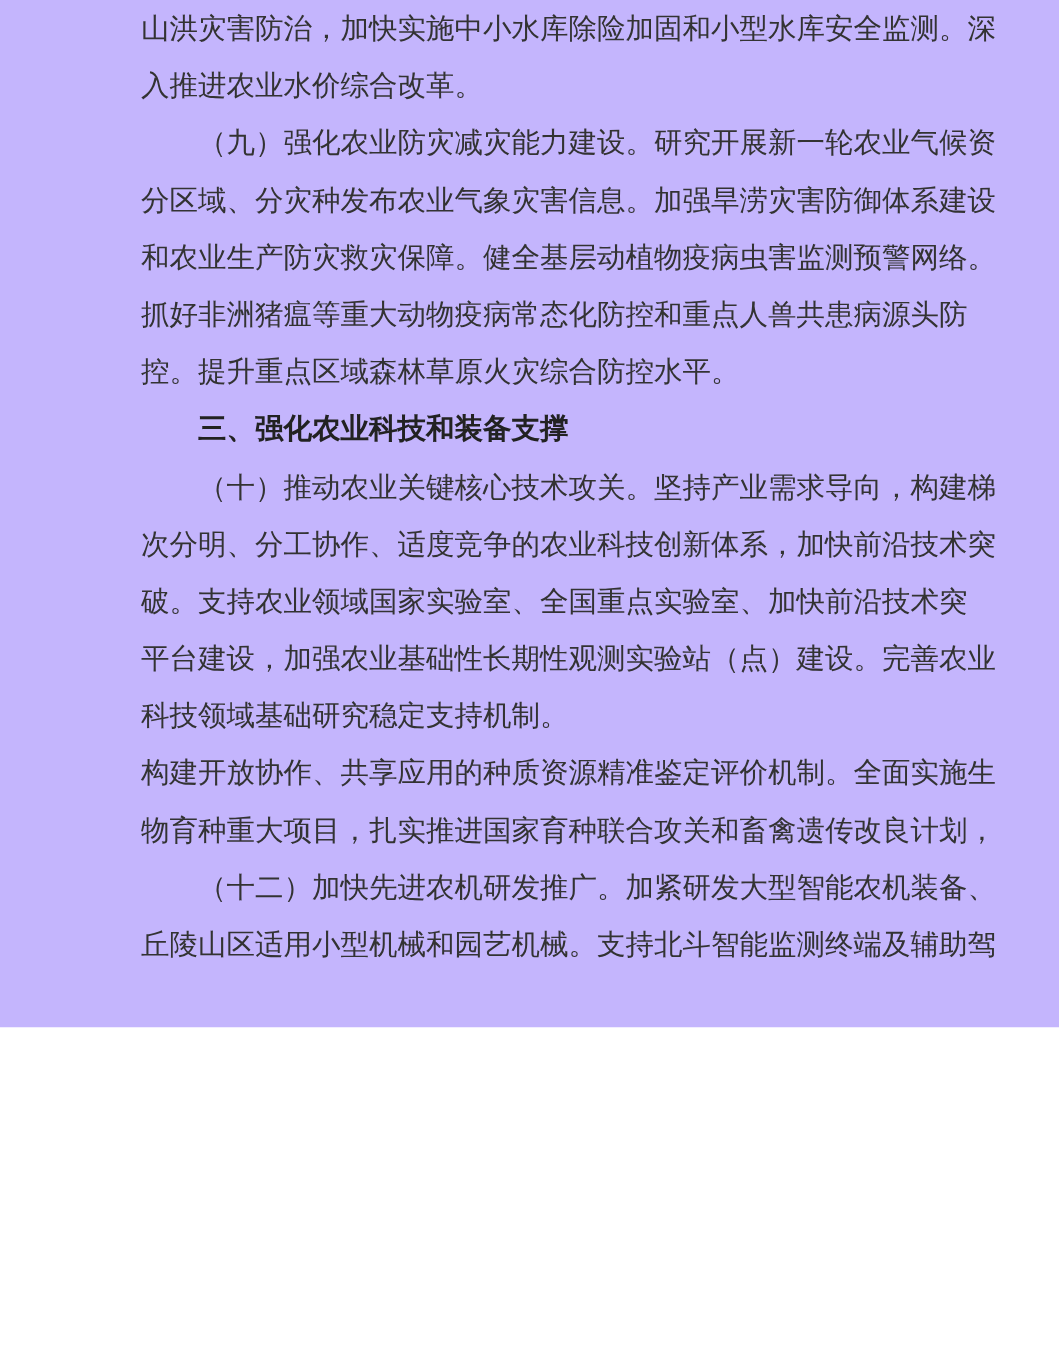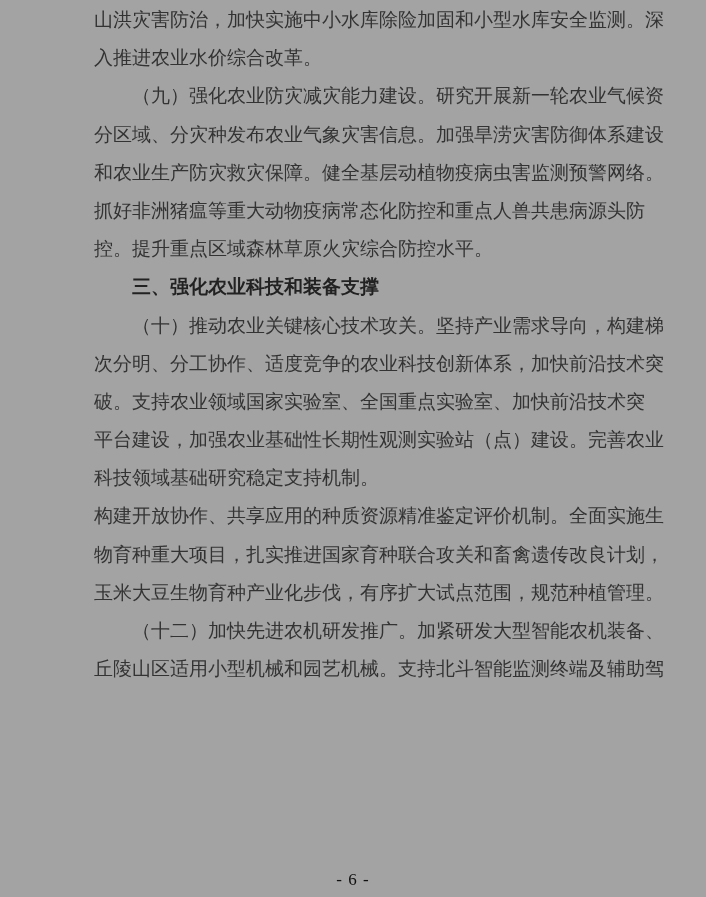--- a/index.html
+++ b/index.html
@@ -3,22 +3,22 @@
 <meta charset="utf-8">
 <style>
   html, body {
     margin: 0;
     padding: 0;
     background: #ffffff;
   }
   .page {
     position: relative;
     width: 706px;
-    height: 897px;
-    background: #a3a3a3;
+    height: 685px;
+    background: #c4b5fd;
     overflow: hidden;
     font-family: "Liberation Serif", "DejaVu Serif", serif;
   }
   .content {
     position: absolute;
     left: 94px;
     top: 1px;
     width: 572px;
   }
   .line {
@@ -62,18 +62,17 @@
       <div class="line">抓好非洲猪瘟等重大动物疫病常态化防控和重点人兽共患病源头防</div>
       <div class="line">控。提升重点区域森林草原火灾综合防控水平。</div>
       <div class="line indent bold">三、强化农业科技和装备支撑</div>
       <div class="line indent">（十）推动农业关键核心技术攻关。坚持产业需求导向，构建梯</div>
       <div class="line">次分明、分工协作、适度竞争的农业科技创新体系，加快前沿技术突</div>
       <div class="line">破。支持农业领域国家实验室、全国重点实验室、加快前沿技术突</div>
       <div class="line">平台建设，加强农业基础性长期性观测实验站（点）建设。完善农业</div>
       <div class="line">科技领域基础研究稳定支持机制。</div>
       <div class="line">构建开放协作、共享应用的种质资源精准鉴定评价机制。全面实施生</div>
       <div class="line">物育种重大项目，扎实推进国家育种联合攻关和畜禽遗传改良计划，</div>
-      <div class="line">玉米大豆生物育种产业化步伐，有序扩大试点范围，规范种植管理。</div>
       <div class="line indent">（十二）加快先进农机研发推广。加紧研发大型智能农机装备、</div>
       <div class="line">丘陵山区适用小型机械和园艺机械。支持北斗智能监测终端及辅助驾</div>
     </div>
   <div class="page-number">- 6 -</div>
 </div>
 
 </body></html>

